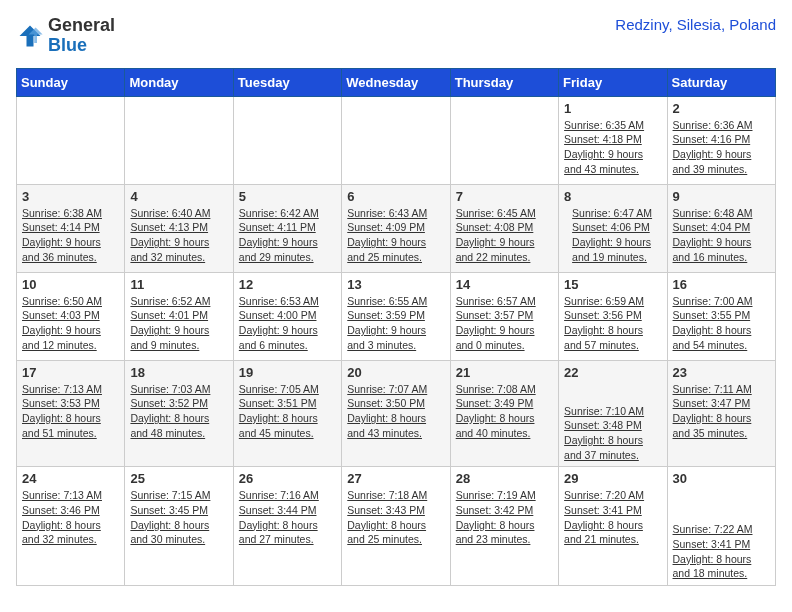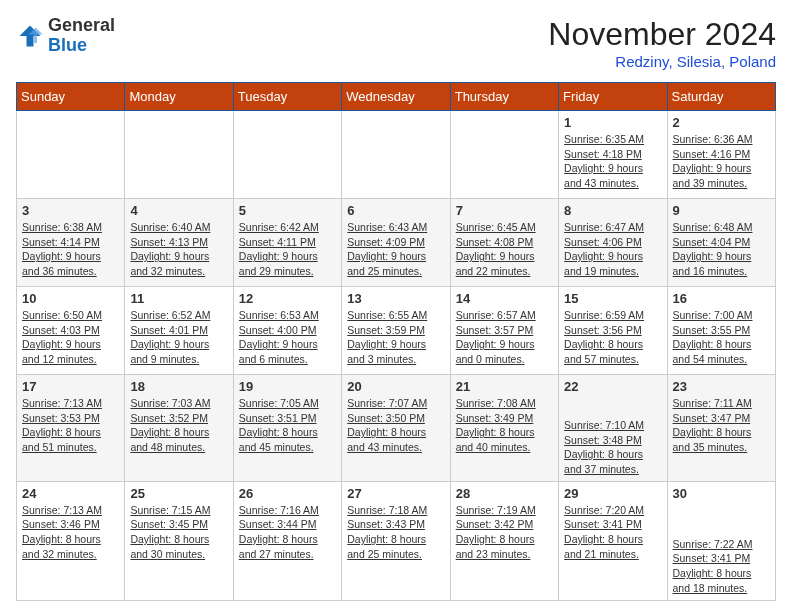--- a/index.html
+++ b/index.html
@@ -43,24 +43,24 @@
     .location {
       font-size: 15px;
       color: #1d4ed8;
     }
     table {
       width: 100%;
       border-collapse: collapse;
       table-layout: fixed;
     }
     thead th {
-      background: #c2410c;
+      background: #1d4ed8;
       color: #fff;
       font-size: 13px;
-      font-weight: normal;
+      font-weight: bold;
       padding: 6px 4px;
       text-align: left;
       border: 1px solid #1a5a9a;
     }
     tbody td {
       vertical-align: top;
       border: 1px solid #ccc;
       padding: 4px 5px;
       font-size: 11px;
       color: #333;
@@ -94,21 +94,20 @@
     <svg class="logo-icon" viewBox="0 0 40 40" xmlns="http://www.w3.org/2000/svg">
       <polygon points="20,5 35,20 25,20 25,35 15,35 15,20 5,20" fill="#1a6fba"></polygon>
       <polygon points="28,8 38,18 30,18 30,30 26,30 26,18 18,18" fill="#5ba3e0" opacity="0.7"></polygon>
     </svg>
     <div class="logo-text">
       <span class="logo-general">General</span><br>
       <span class="logo-blue">Blue</span>
     </div>
   </div>
   <div class="title-block">
-    <div class="month-title">November 2024</div>
     <div class="location">Redziny, Silesia, Poland</div>
   </div>
 </div>
 
 <table>
   <thead>
     <tr>
     <th>Sunday</th>
         <th>Monday</th>
         <th>Tuesday</th>
@@ -171,21 +170,21 @@
         </td>
         <td>
           <span class="day-num">7</span>
           <div class="day-info" style="white-space: pre-line;">Sunrise: 6:45 AM
 Sunset: 4:08 PM
 Daylight: 9 hours
 and 22 minutes.</div>
         </td>
         <td>
           <span class="day-num">8</span>
-          <div class="day-info" style="white-space: pre-line;">Sunrise: 6:47 AM
+          <div class="day-info" style="white-space: pre-line; margin-left: 8px;">Sunrise: 6:47 AM
 Sunset: 4:06 PM
 Daylight: 9 hours
 and 19 minutes.</div>
         </td>
         <td>
           <span class="day-num">9</span>
           <div class="day-info" style="white-space: pre-line;">Sunrise: 6:48 AM
 Sunset: 4:04 PM
 Daylight: 9 hours
 and 16 minutes.</div>

